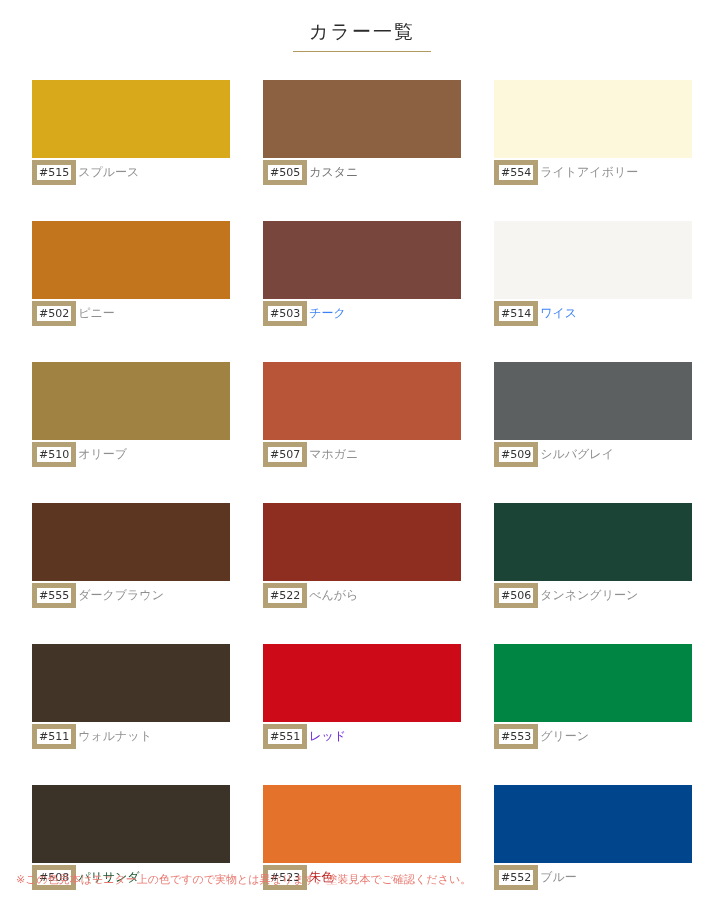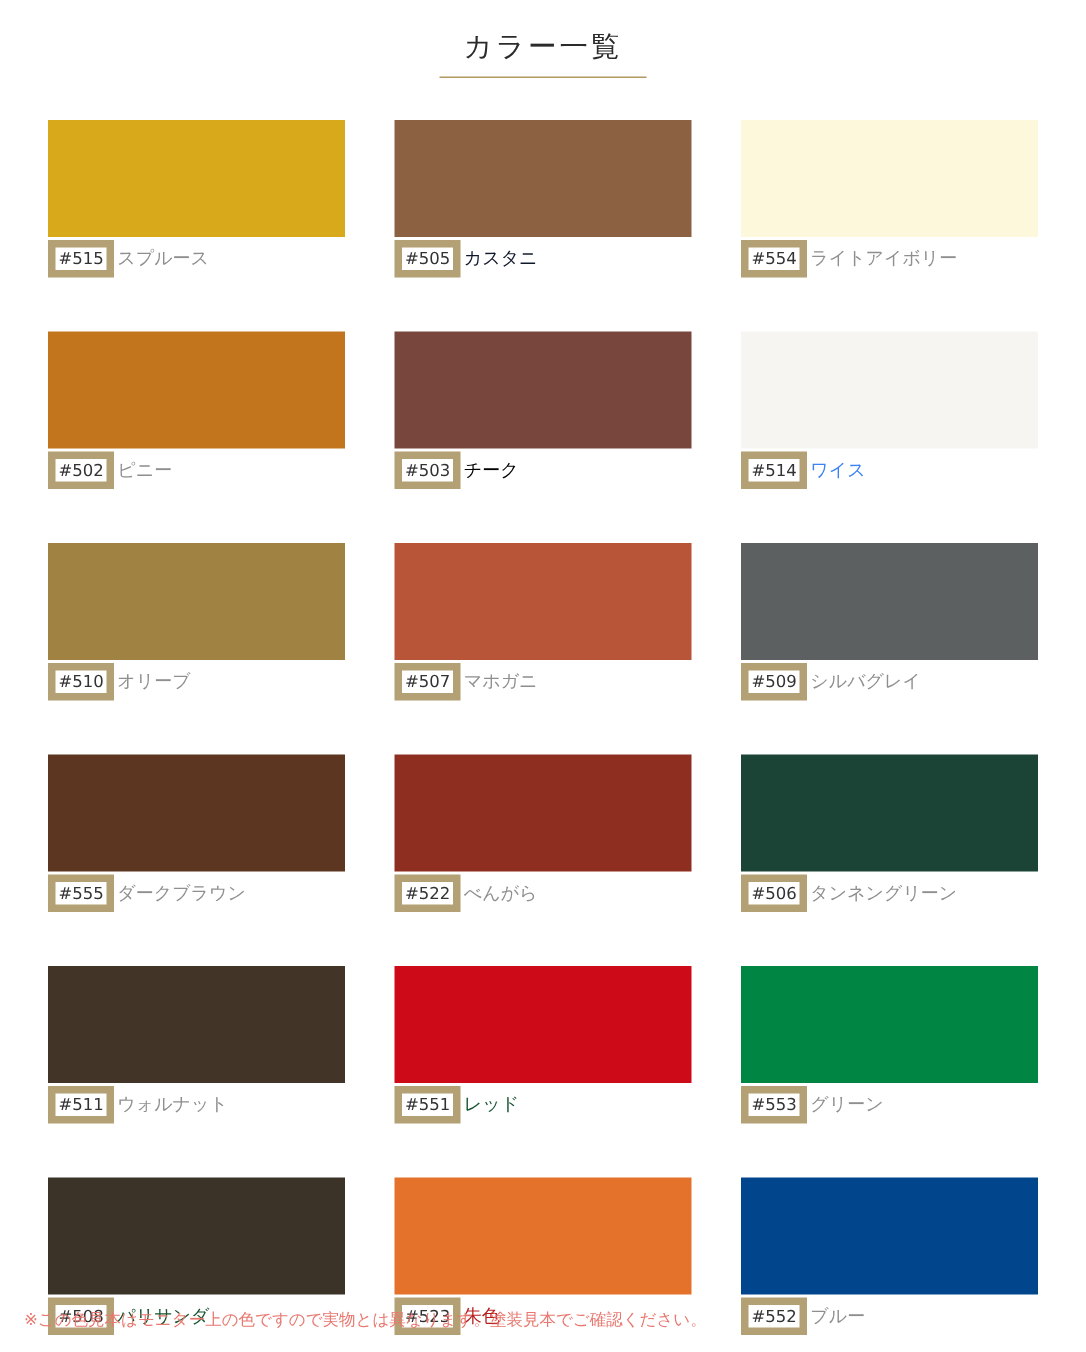--- a/index.html
+++ b/index.html
@@ -98,42 +98,42 @@
       <div class="swatch-chip" title="スプルース" style="background: rgb(217, 169, 28);"></div>
       <div class="swatch-label">
         <span class="swatch-code" style="border-color: rgb(179, 160, 117);">#515</span>
         <span class="swatch-name" style="color: rgb(143, 143, 143);">スプルース</span>
       </div>
     </div>
     <div class="swatch-cell">
       <div class="swatch-chip" title="カスタニ" style="background: rgb(139, 97, 65);"></div>
       <div class="swatch-label">
         <span class="swatch-code" style="border-color: rgb(179, 160, 117);">#505</span>
-        <span class="swatch-name" style="color: #0f172a;">カスタニ</span>
+        <span class="swatch-name" style="color: #737373;">カスタニ</span>
       </div>
     </div>
     <div class="swatch-cell">
       <div class="swatch-chip" title="ライトアイボリー" style="background: rgb(253, 248, 220);"></div>
       <div class="swatch-label">
         <span class="swatch-code" style="border-color: rgb(179, 160, 117);">#554</span>
         <span class="swatch-name" style="color: rgb(143, 143, 143);">ライトアイボリー</span>
       </div>
     </div>
     <div class="swatch-cell">
       <div class="swatch-chip" title="ピニー" style="background: rgb(194, 117, 28);"></div>
       <div class="swatch-label">
         <span class="swatch-code" style="border-color: rgb(179, 160, 117);">#502</span>
         <span class="swatch-name" style="color: rgb(143, 143, 143);">ピニー</span>
       </div>
     </div>
     <div class="swatch-cell">
       <div class="swatch-chip" title="チーク" style="background: rgb(120, 70, 60);"></div>
       <div class="swatch-label">
         <span class="swatch-code" style="border-color: rgb(179, 160, 117);">#503</span>
-        <span class="swatch-name" style="color: #000000;">チーク</span>
+        <span class="swatch-name" style="color: #3b82f6;">チーク</span>
       </div>
     </div>
     <div class="swatch-cell">
       <div class="swatch-chip" title="ワイス" style="background: rgb(246, 245, 241);"></div>
       <div class="swatch-label">
         <span class="swatch-code" style="border-color: rgb(179, 160, 117);">#514</span>
         <span class="swatch-name" style="color: #3b82f6;">ワイス</span>
       </div>
     </div>
     <div class="swatch-cell">
@@ -182,21 +182,21 @@
       <div class="swatch-chip" title="ウォルナット" style="background: rgb(66, 53, 39);"></div>
       <div class="swatch-label">
         <span class="swatch-code" style="border-color: rgb(179, 160, 117);">#511</span>
         <span class="swatch-name" style="color: rgb(143, 143, 143);">ウォルナット</span>
       </div>
     </div>
     <div class="swatch-cell">
       <div class="swatch-chip" title="レッド" style="background: rgb(204, 10, 24);"></div>
       <div class="swatch-label">
         <span class="swatch-code" style="border-color: rgb(179, 160, 117); text-align: right;">#551</span>
-        <span class="swatch-name" style="color: #14532d;">レッド</span>
+        <span class="swatch-name" style="color: #6d28d9;">レッド</span>
       </div>
     </div>
     <div class="swatch-cell">
       <div class="swatch-chip" title="グリーン" style="background: rgb(0, 133, 66);"></div>
       <div class="swatch-label">
         <span class="swatch-code" style="border-color: rgb(179, 160, 117);">#553</span>
         <span class="swatch-name" style="color: rgb(143, 143, 143);">グリーン</span>
       </div>
     </div>
     <div class="swatch-cell">

